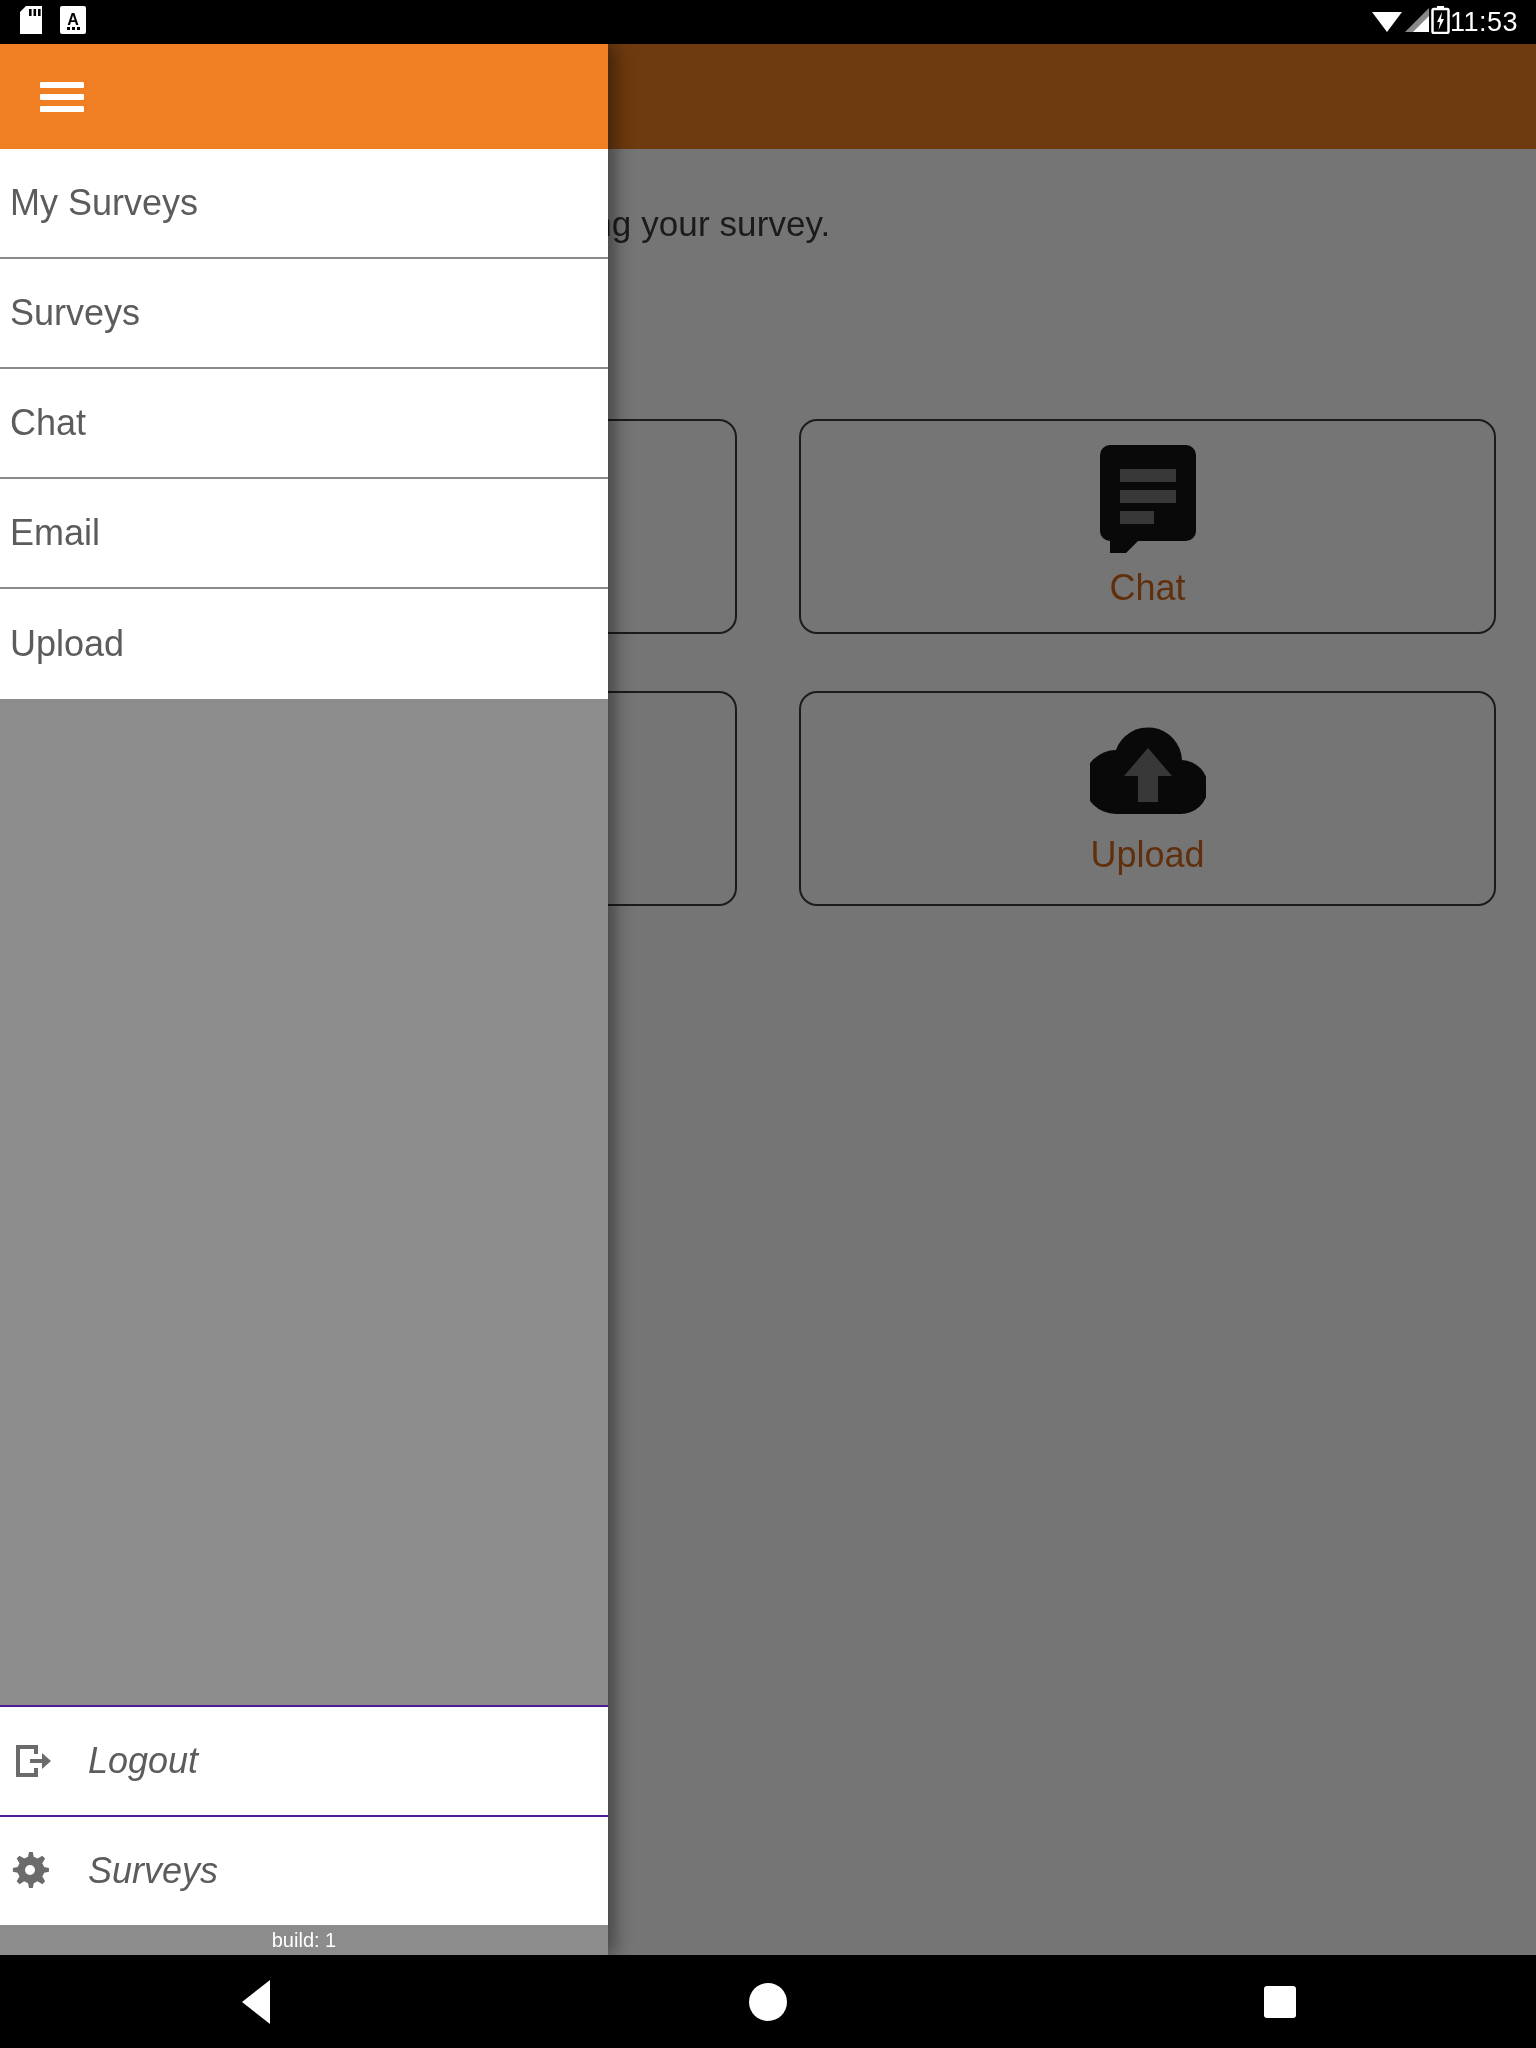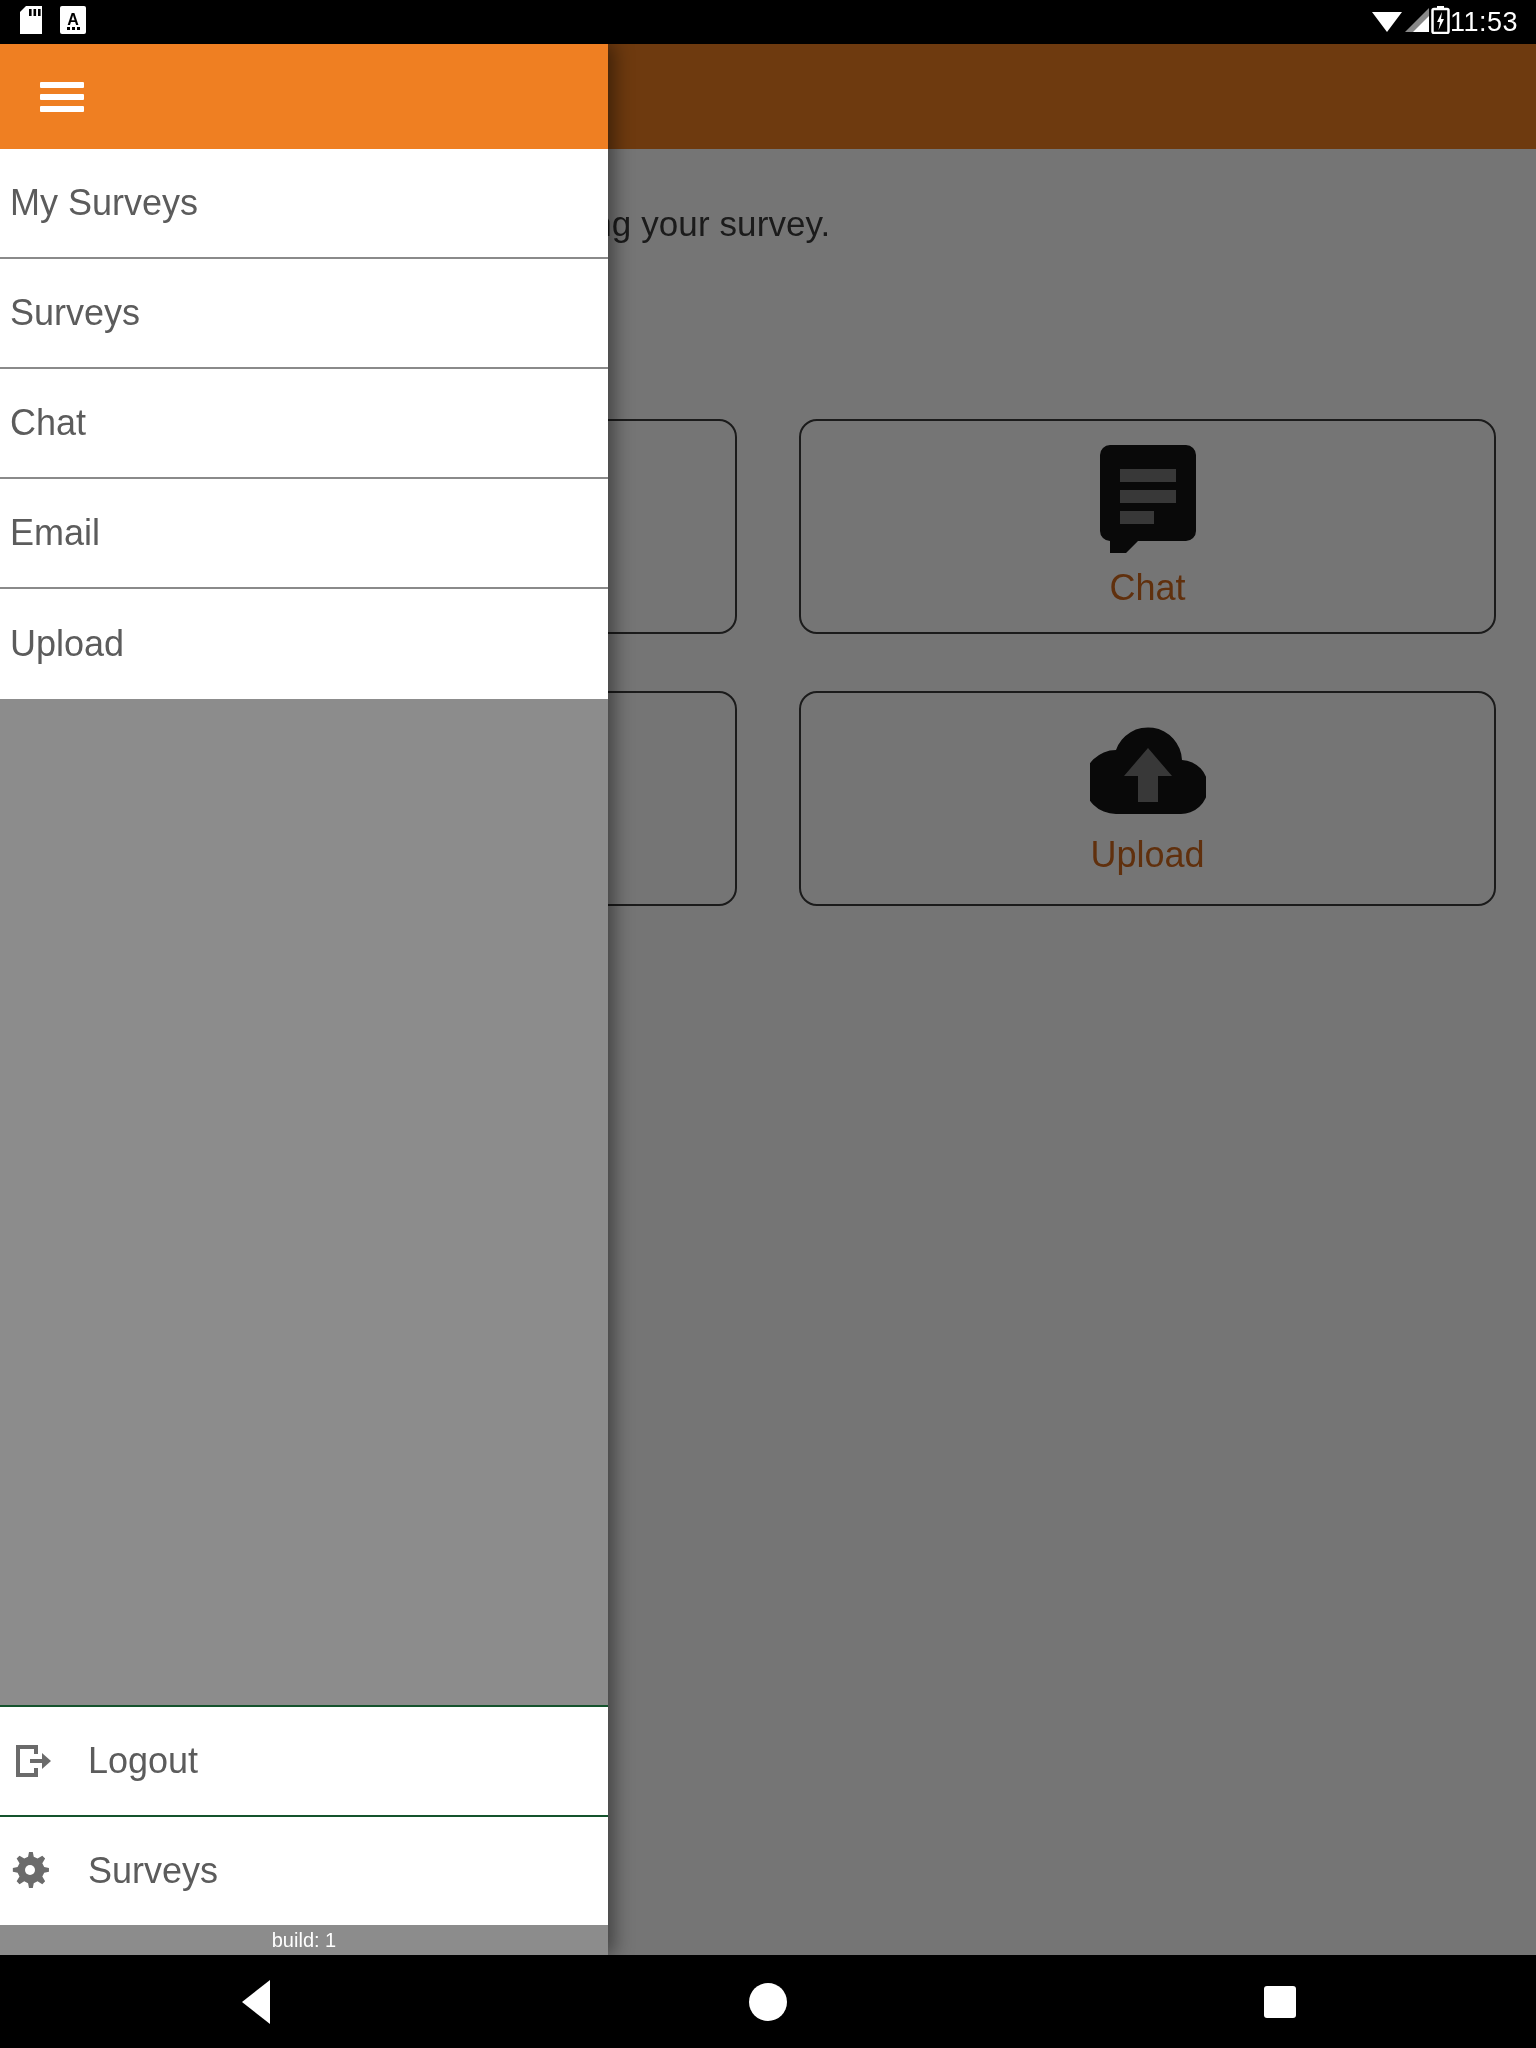--- a/index.html
+++ b/index.html
@@ -90,22 +90,23 @@
   .drawer-item:last-child{ border-bottom:none; }
   .drawer-item .label{ font-size:36px; color:#5c5c5c; }
 
   .drawer-spacer{ flex:1 1 auto; background:rgba(0,0,0,0.45); }
 
   .drawer-footer{ background:#fff; }
   .footer-item{
     height:110px;
     display:flex; align-items:center; gap:34px;
     padding-left:10px;
-    border-top:2px solid #14532d;
+    border-top:2px solid #4c1d95;
     background:#fff;
+    font-style:italic;
   }
   .footer-item .label{ font-size:36px; color:#5c5c5c; }
   .footer-icon{ width:44px; height:44px; display:flex; align-items:center; justify-content:center; }
 
   .build-bar{
     height:30px;
     background:rgba(0,0,0,0.45);
     display:flex; align-items:center; justify-content:center;
   }
   .build-bar .build-text{ font-size:20px; color:#fff;text-align:right; }

